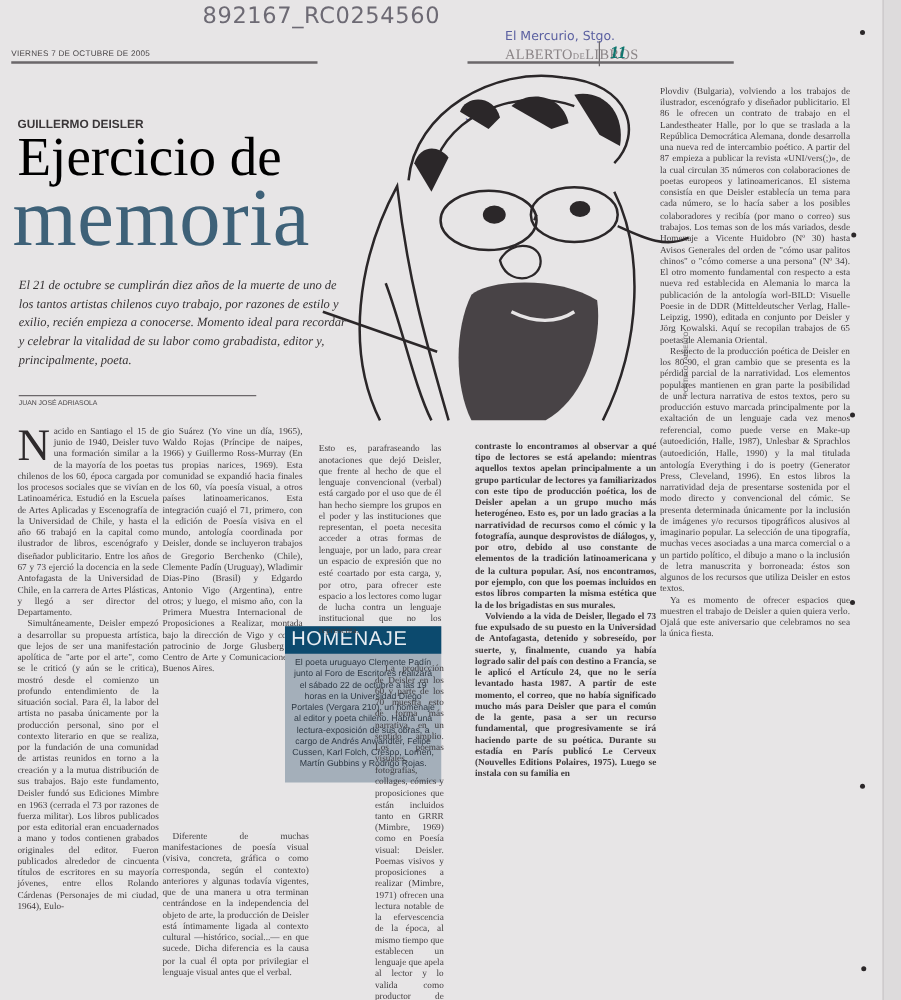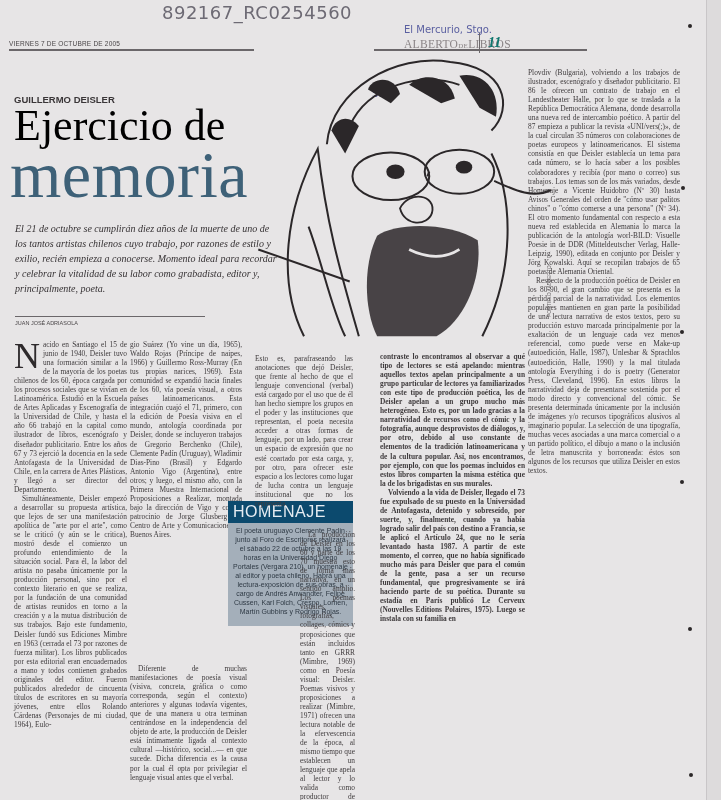--- a/index.html
+++ b/index.html
@@ -115,20 +115,21 @@
 </div>
 
 <div class="col c4" style="left:380px;top:352px;width:145px;">
   <p class="first">contraste lo encontramos al observar a qué tipo de lectores se está apelando: mientras aquellos textos apelan principalmente a un grupo particular de lectores ya familiarizados con este tipo de producción poética, los de Deisler apelan a un grupo mucho más heterogéneo. Esto es, por un lado gracias a la narratividad de recursos como el cómic y la fotografía, aunque desprovistos de diálogos, y, por otro, debido al uso constante de elementos de la tradición latinoamericana y de la cultura popular. Así, nos encontramos, por ejemplo, con que los poemas incluidos en estos libros comparten la misma estética que la de los brigadistas en sus murales.</p>
   <p>Volviendo a la vida de Deisler, llegado el 73 fue expulsado de su puesto en la Universidad de Antofagasta, detenido y sobreseído, por suerte, y, finalmente, cuando ya había logrado salir del país con destino a Francia, se le aplicó el Artículo 24, que no le sería levantado hasta 1987. A partir de este momento, el correo, que no había significado mucho más para Deisler que para el común de la gente, pasa a ser un recurso fundamental, que progresivamente se irá haciendo parte de su poética. Durante su estadía en París publicó Le Cerveux (Nouvelles Editions Polaires, 1975). Luego se instala con su familia en</p>
 </div>
 
 <div class="col c6" style="left:528px;top:68px;width:152px;">
   <p class="first">Plovdiv (Bulgaria), volviendo a los trabajos de ilustrador, escenógrafo y diseñador publicitario. El 86 le ofrecen un contrato de trabajo en el Landestheater Halle, por lo que se traslada a la República Democrática Alemana, donde desarrolla una nueva red de intercambio poético. A partir del 87 empieza a publicar la revista «UNI/vers(;)», de la cual circulan 35 números con colaboraciones de poetas europeos y latinoamericanos. El sistema consistía en que Deisler establecía un tema para cada número, se lo hacía saber a los posibles colaboradores y recibía (por mano o correo) sus trabajos. Los temas son de los más variados, desde Homenaje a Vicente Huidobro (Nº 30) hasta Avisos Generales del orden de "cómo usar palitos chinos" o "cómo comerse a una persona" (Nº 34). El otro momento fundamental con respecto a esta nueva red establecida en Alemania lo marca la publicación de la antología worl-BILD: Visuelle Poesie in de DDR (Mitteldeutscher Verlag, Halle-Leipzig, 1990), editada en conjunto por Deisler y Jörg Kowalski. Aquí se recopilan trabajos de 65 poetas de Alemania Oriental.</p>
   <p>Respecto de la producción poética de Deisler en los 80-90, el gran cambio que se presenta es la pérdida parcial de la narratividad. Los elementos populares mantienen en gran parte la posibilidad de una lectura narrativa de estos textos, pero su producción estuvo marcada principalmente por la exaltación de un lenguaje cada vez menos referencial, como puede verse en Make-up (autoedición, Halle, 1987), Unlesbar &amp; Sprachlos (autoedición, Halle, 1990) y la mal titulada antología Everything i do is poetry (Generator Press, Cleveland, 1996). En estos libros la narratividad deja de presentarse sostenida por el modo directo y convencional del cómic. Se presenta determinada únicamente por la inclusión de imágenes y/o recursos tipográficos alusivos al imaginario popular. La selección de una tipografía, muchas veces asociadas a una marca comercial o a un partido político, el dibujo a mano o la inclusión de letra manuscrita y borroneada: éstos son algunos de los recursos que utiliza Deisler en estos textos.</p>
+  <p>Ya es momento de ofrecer espacios que muestren el trabajo de Deisler a quien quiera verlo. Ojalá que este aniversario que celebramos no sea la única fiesta.</p>
 </div>
 
 <div class="mark" style="left:688px;top:24px;"></div>
 <div class="mark" style="left:681px;top:186px;"></div>
 <div class="mark" style="left:680px;top:330px;"></div>
 <div class="mark" style="left:680px;top:480px;"></div>
 <div class="mark" style="left:688px;top:627px;"></div>
 <div class="mark" style="left:689px;top:773px;"></div>
 
 </body></html>

